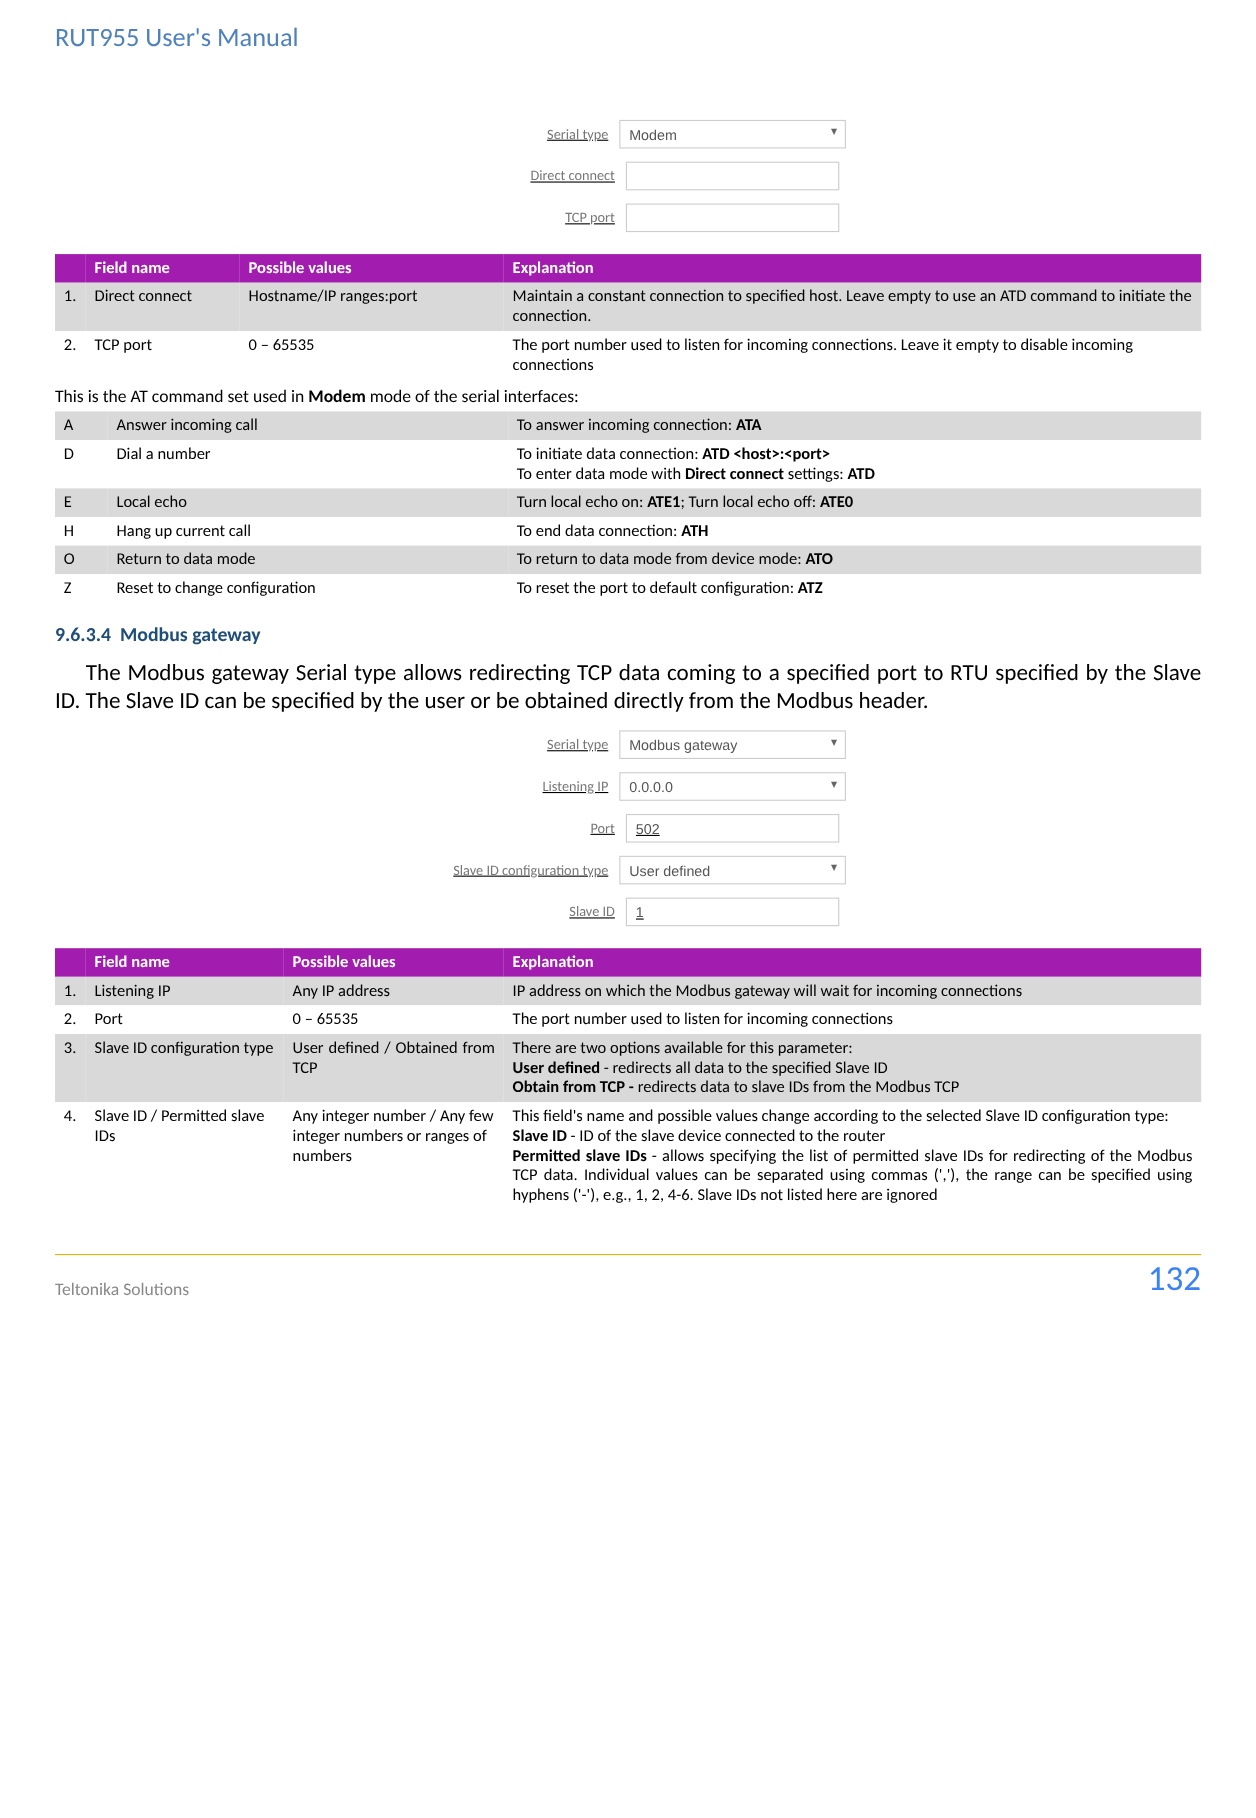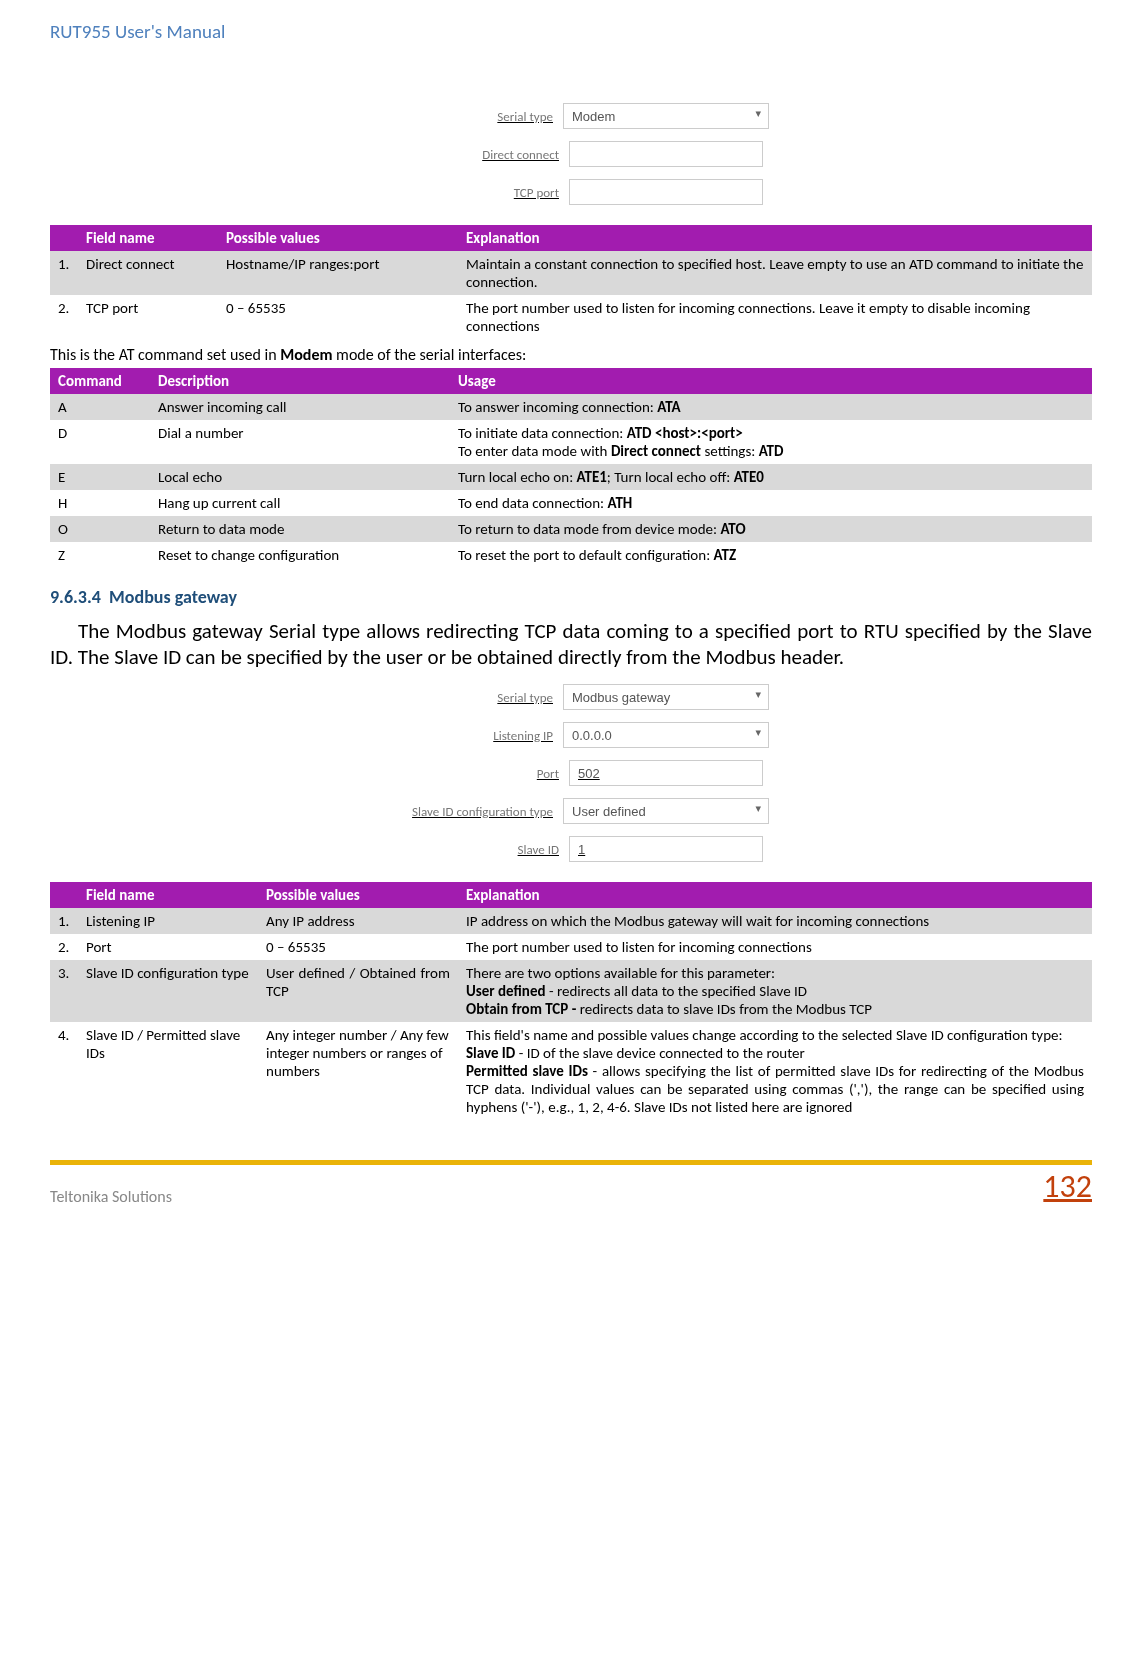--- a/index.html
+++ b/index.html
@@ -7,21 +7,21 @@
     font-family: Calibri, Arial, sans-serif;
     font-size: 15px;
     color: #000;
     background: #fff;
     width: 1142px;
     margin: 0 auto;
     padding: 20px 50px 20px 50px;
   }
   .header-title {
     color: #4f81bd;
-    font-size: 19px;
+    font-size: 24px;
     margin-bottom: 60px;
   }
   .form-block {
     display: flex;
     flex-direction: column;
     gap: 12px;
     margin-bottom: 20px;
     align-items: center;
     text-decoration: underline;
   }
@@ -80,32 +80,31 @@
     text-align: justify;
     margin-bottom: 14px;
     font-size: 21px;
     text-indent: 28px;
   }
   .footer {
     display: flex;
     justify-content: space-between;
     align-items: flex-end;
     margin-top: 40px;
-    border-top: 5px solid #eab308;
+    border-top: 1px solid #eab308;
     padding-top: 2px;
   }
   .footer-left {
     color: #888;
     font-size: 16px;
     padding-top: 4px;
   }
   .footer-right {
-    color: #c2410c;
+    color: #3b82f6;
     font-size: 32px;
-    text-decoration: underline;
   }
   .col-num { width: 28px; }
 </style>
 </head>
 <body>
 
 <div class="header-title">RUT955 User's Manual</div>
 
 <div class="form-block">
   <div class="form-row">
@@ -146,25 +145,20 @@
   </tr>
 </tbody>
   </table>
 
 <div class="intro-line">
   <span>This is the AT command set used in </span><b>Modem</b><span> mode of the serial interfaces:</span>
 </div>
 
 <table class="grid">
   <tbody>
-      <tr>
-    <th style="width:100px">Command</th>
-    <th style="width:300px">Description</th>
-    <th>Usage</th>
-  </tr>
   <tr class="odd">
     <td>A</td>
     <td>Answer incoming call</td>
     <td><span>To answer incoming connection: </span><b>ATA</b></td>
   </tr>
   <tr class="even">
     <td>D</td>
     <td>Dial a number</td>
     <td><span>To initiate data connection: </span><b>ATD &lt;host&gt;:&lt;port&gt;</b><br><span>To enter data mode with </span><b>Direct connect</b><span> settings: </span><b>ATD</b></td>
   </tr>

